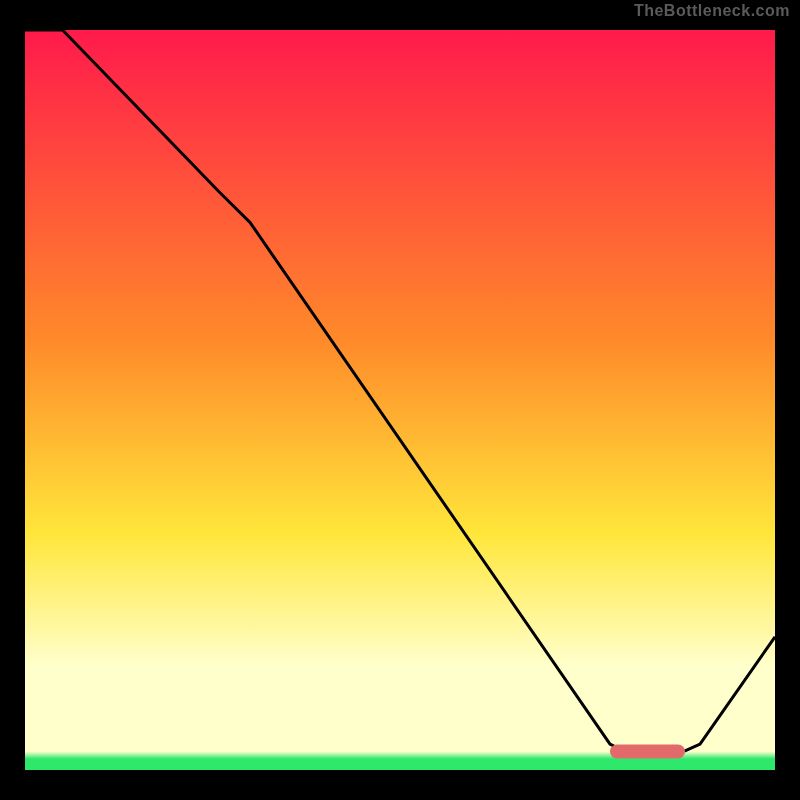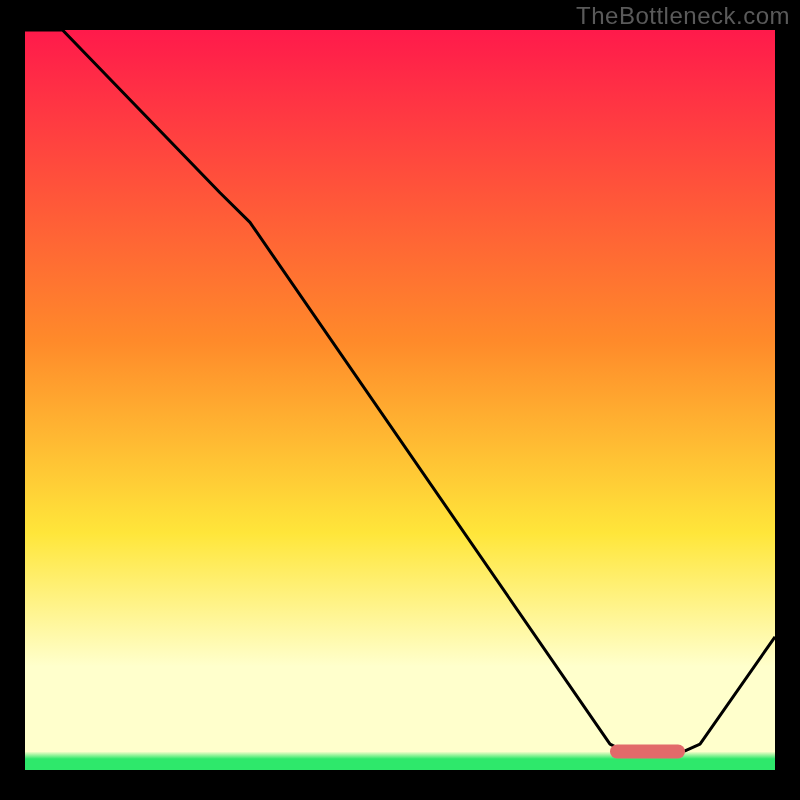--- a/index.html
+++ b/index.html
@@ -14,22 +14,22 @@
   .wrap {
     position: relative;
     width: 800px;
     height: 800px;
   }
   .watermark {
     position: absolute;
     top: 2px;
     right: 10px;
     color: #5a5a5a;
-    font-size: 24px;
-    font-weight: 400;
+    font-size: 16px;
+    font-weight: 700;
     letter-spacing: 0.5px;
     z-index: 5;
   }
   .plot-frame {
     position: absolute;
     left: 25px;
     top: 30px;
     width: 750px;
     height: 740px;
     background: #000;

